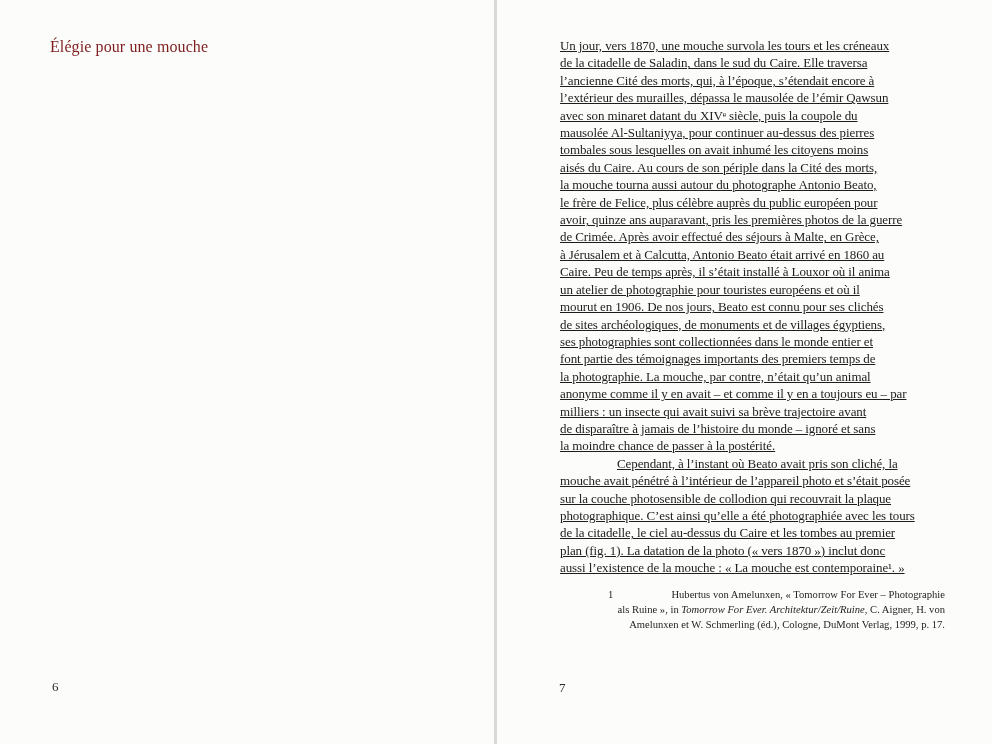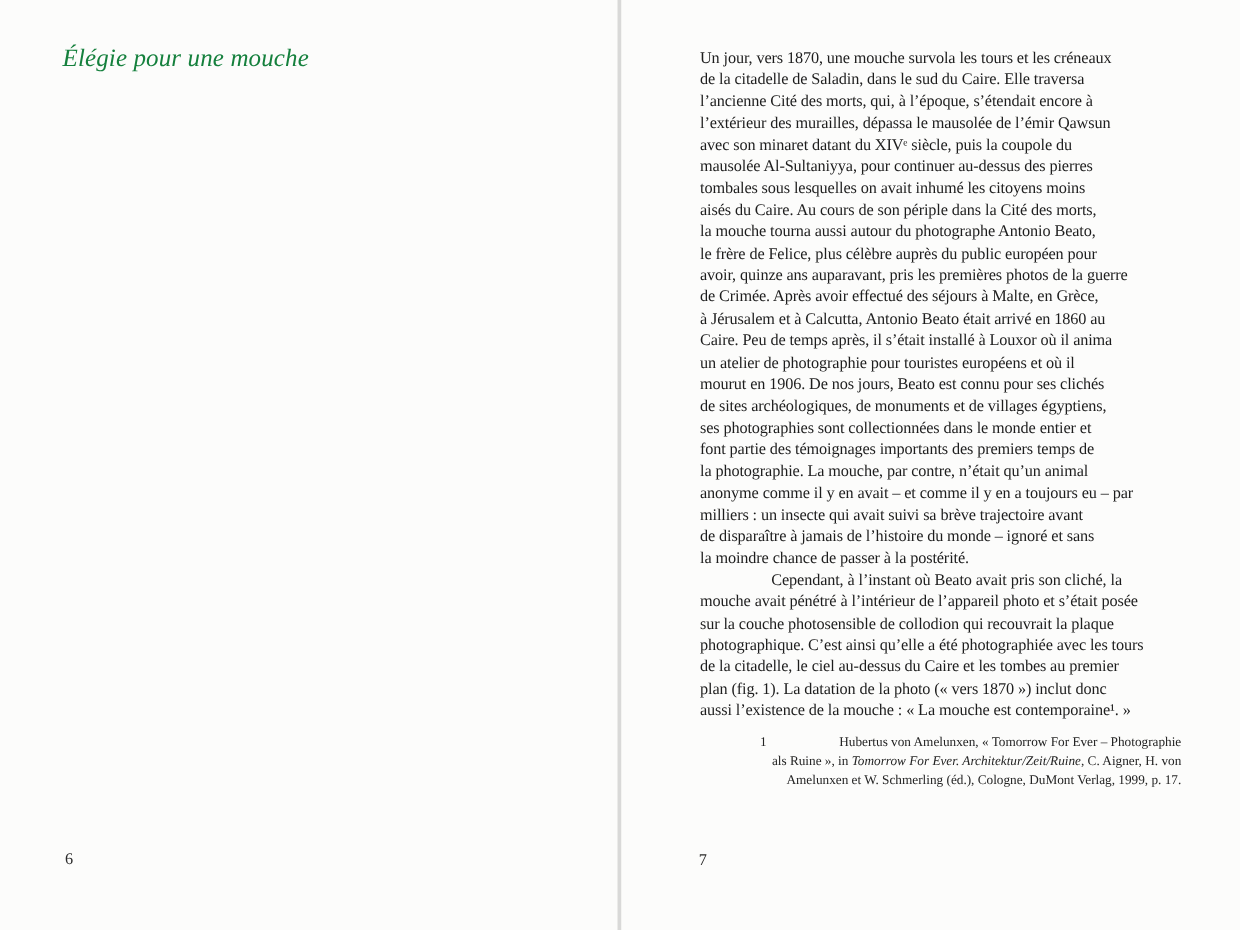--- a/index.html
+++ b/index.html
@@ -33,25 +33,24 @@
     top: 0;
     height: 744px;
   }
   .page-left  { left: 0;     width: 494px; }
   .page-right { left: 497px; width: 495px; }
 
   .running-title {
     position: absolute;
     left: 50px;
     top: 38px;
-    font-size: 20px;
+    font-size: 16px;
     line-height: 18px;
     letter-spacing: 0.1px;
-    color: #15803d;
-    font-style: italic;
+    color: #7f1d1d;
   }
   .page-number {
     position: absolute;
     font-size: 13px;
     color: #2a2a2a;
   }
   .page-number-left  { left: 52px; top: 679px; }
   .page-number-right { left: 62px; top: 680px; } 
 
   .text-col {
@@ -60,20 +59,21 @@
     top: 37px;
     width: 420px;
   }
   .para {
     margin: 0;
     font-size: 13px;
     line-height: 17.4px;
     letter-spacing: -0.1px;
     white-space: pre;   
     color: #1d1d1d;
+    text-decoration: underline;
   }
   .para-indent {
     text-indent: 57px;
   }
 
   .footnote {
     position: absolute;
     left: 110px;  
     top: 587px;
     width: 338px;

